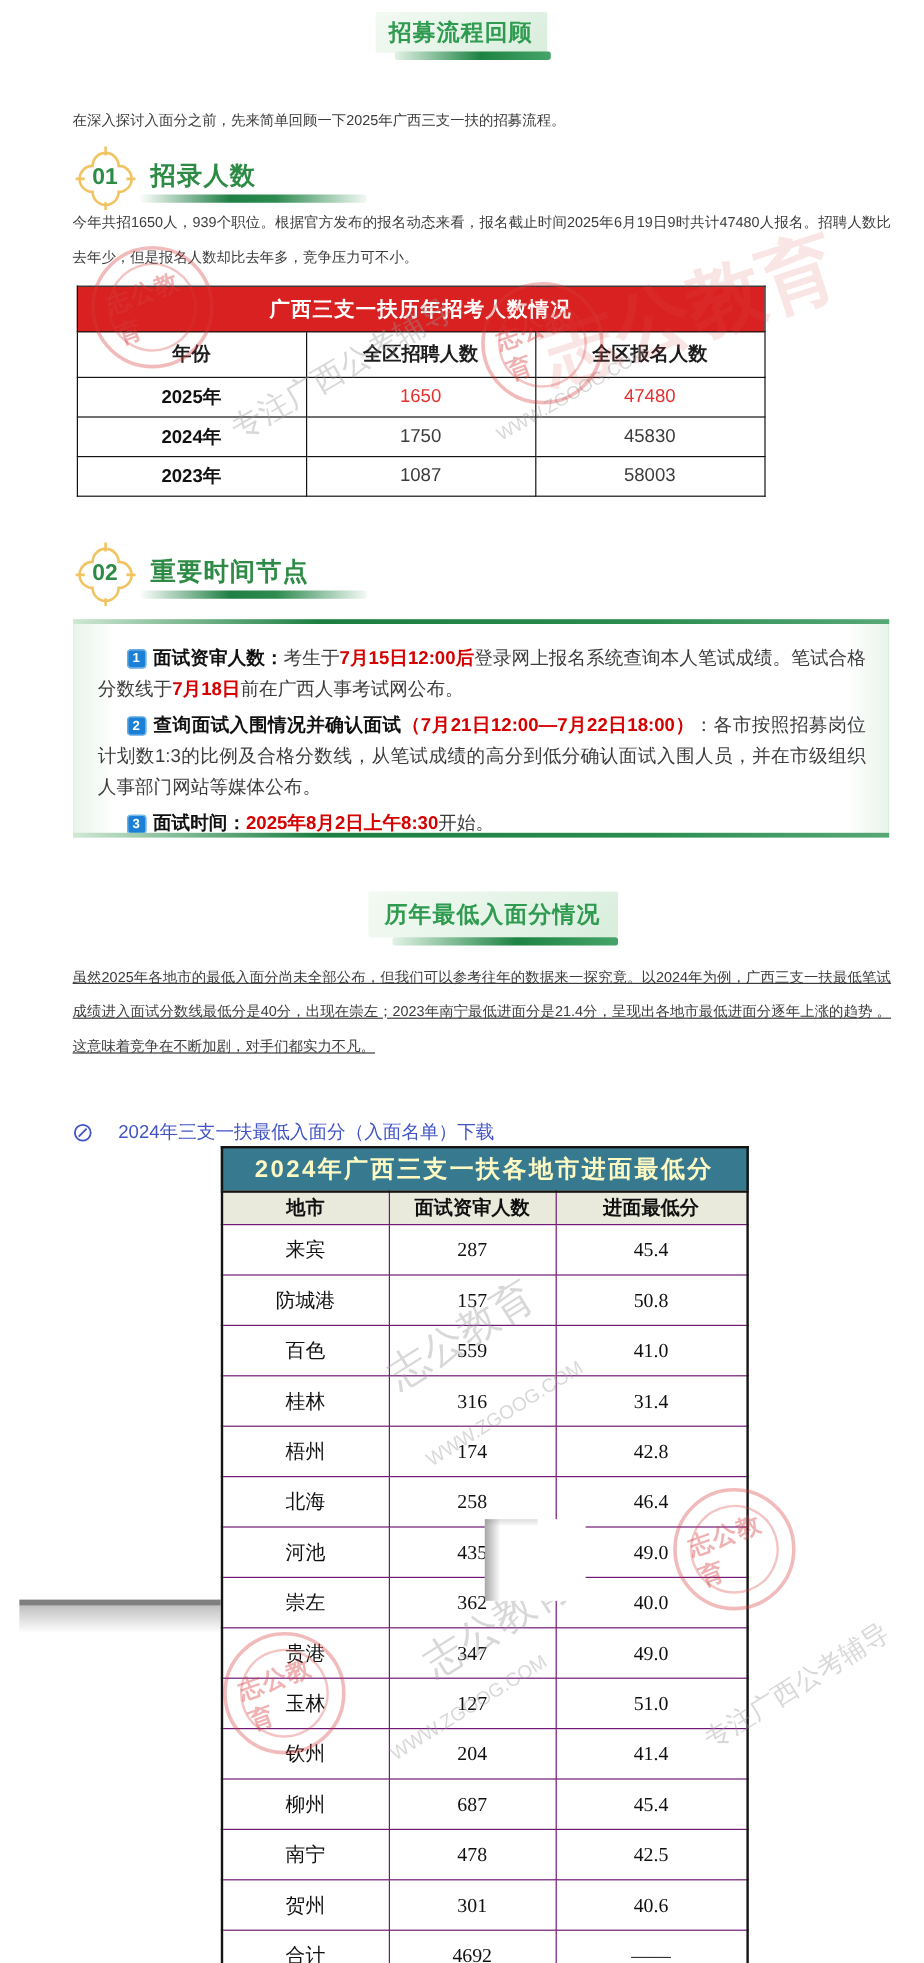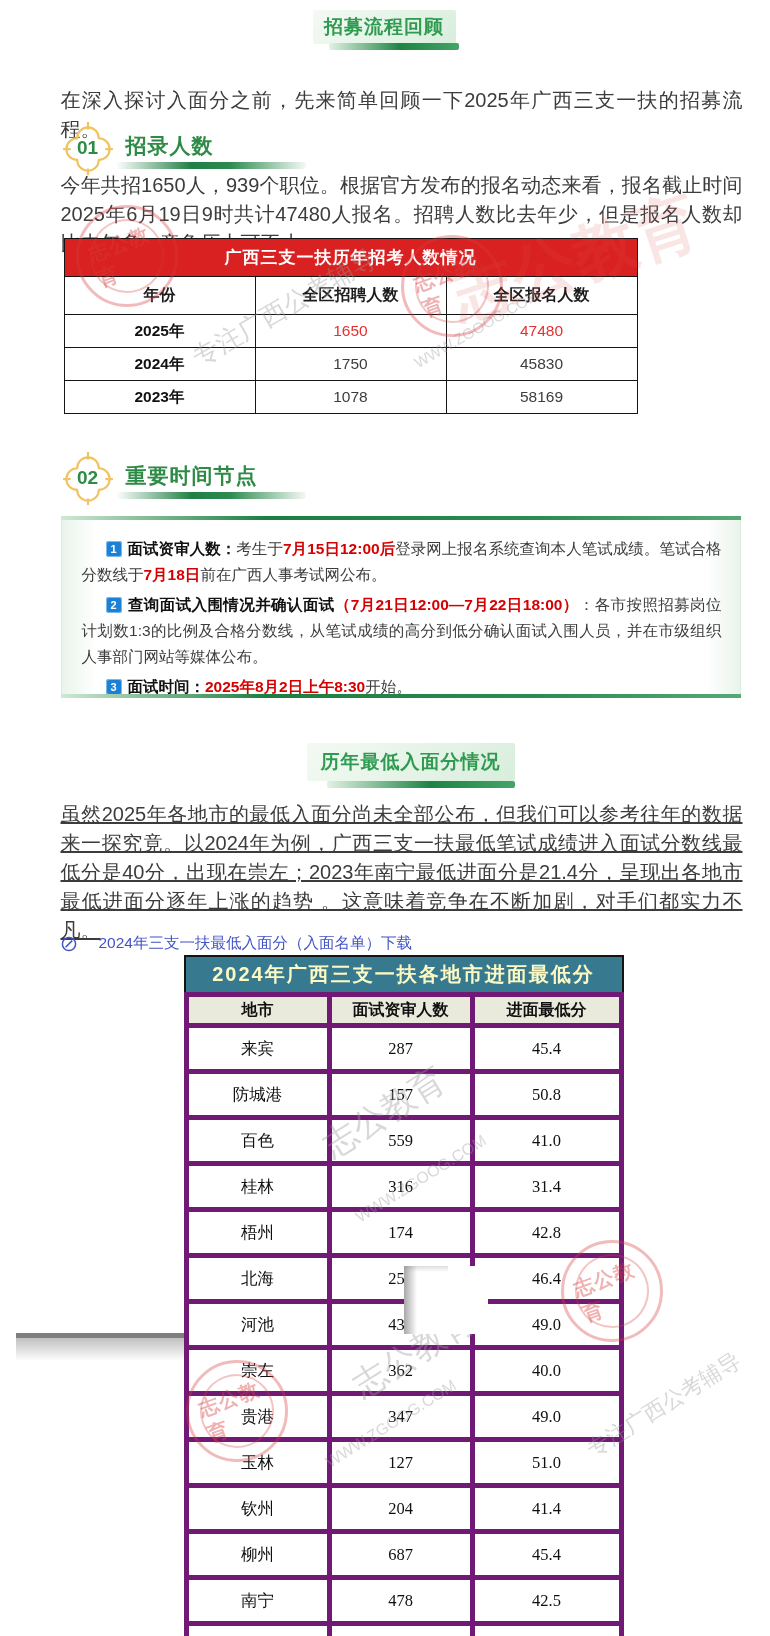--- a/index.html
+++ b/index.html
@@ -22,21 +22,21 @@
   .flower{position:absolute;width:52px;height:56px;}
   .flower .num{
     position:absolute;left:0;top:0;width:100%;height:100%;
     display:flex;align-items:center;justify-content:center;
     color:#2e8b46;font-weight:bold;font-size:19px;
   }
   .sec-title{position:absolute;color:#2e8b46;font-weight:bold;font-size:21px;letter-spacing:1px;}
   .sec-bar{position:absolute;height:7px;border-radius:3px;
     background:linear-gradient(90deg,rgba(35,133,74,0),#1f7f44 40%,#2e8b50 60%,rgba(46,139,80,0.05));}
   
-  .para{position:absolute;left:45px;width:682px;font-size:20px;line-height:29px;text-align:justify;}
+  .para{position:absolute;left:45px;width:682px;font-size:12px;line-height:29px;text-align:justify;}
   
   .t1{position:absolute;left:48px;top:238px;width:574px;border-collapse:collapse;table-layout:fixed;}
   .t1 th,.t1 td{border:1px solid #141414;text-align:center;padding:0;}
   .t1 .t1-title{background:#d92121;color:#fff;font-size:17px;font-weight:bold;height:37px;letter-spacing:1px;}
   .t1 .t1-head{font-weight:bold;font-size:16px;color:#1c1c1c;height:37px;background:#fff;}
   .t1 .t1-row td{height:32px;font-size:15.5px;background:#fff;}
   .t1 .year{font-weight:bold;font-size:16px;color:#111;}
   .t1 .red{color:#e63030;}
   
   .infobox{
@@ -62,21 +62,21 @@
   
   .dl{position:absolute;left:45px;top:933px;font-size:15.5px;color:#4254c5;display:flex;align-items:center;gap:22px;cursor:pointer;text-decoration:none;}
   
   .t2wrap{position:absolute;left:168px;top:955px;width:440px;}
   .t2-title{
     height:37px;background:#37798e;border:2px solid #141414;border-bottom:none;box-sizing:border-box;
     color:#fef9c3;font-weight:bold;font-size:20px;letter-spacing:2px;
     display:flex;align-items:center;justify-content:center;
   }
   .t2{border-collapse:collapse;table-layout:fixed;width:440px;border:2px solid #141414;}
-  .t2 th,.t2 td{border:5px solid #701a75;text-align:center;font-family:"Liberation Serif","DejaVu Serif",serif;}
+  .t2 th,.t2 td{border:1px solid #701a75;text-align:center;font-family:"Liberation Serif","DejaVu Serif",serif;}
   .t2 th{background:#eaeadc;height:24px;font-size:16px;font-weight:bold;color:#101010;}
   .t2 td{height:39px;font-size:16.5px;color:#101010;background:#fff;}
   
   .wm-text{position:absolute;color:#9a9a9a;opacity:0.38;white-space:nowrap;pointer-events:none;}
   .wm-red{position:absolute;color:#e05050;opacity:0.14;font-weight:bold;white-space:nowrap;pointer-events:none;}
   .stamp{
     position:absolute;width:96px;height:96px;border-radius:50%;
     border:3px solid rgba(214,60,60,0.35);pointer-events:none;
     display:flex;align-items:center;justify-content:center;
   }
@@ -140,22 +140,22 @@
           <td class="red">1650</td>
           <td class="red">47480</td>
         </tr>
         <tr class="t1-row">
           <td class="year">2024年</td>
           <td class="">1750</td>
           <td class="">45830</td>
         </tr>
         <tr class="t1-row">
           <td class="year">2023年</td>
-          <td class="">1078</td>
-          <td class="">58169</td>
+          <td class="">1087</td>
+          <td class="">58003</td>
         </tr>
       </tbody>
   </table>
 
   <div class="flower" style="left:46px;top:450px;">
     <svg width="52" height="56" viewBox="0 0 48 50">
       <path d="M14 16 A10 10 0 1 1 34 16 A10 10 0 1 1 34 36 A10 10 0 1 1 14 36 A10 10 0 1 1 14 16 Z" fill="none" stroke="#f0c463" stroke-width="2"></path>
       <line x1="24" y1="1" x2="24" y2="8" stroke="#f0c463" stroke-width="2"></line>
       <line x1="24" y1="44" x2="24" y2="50" stroke="#f0c463" stroke-width="2"></line>
       <line x1="1" y1="26" x2="8" y2="26" stroke="#f0c463" stroke-width="2"></line>

